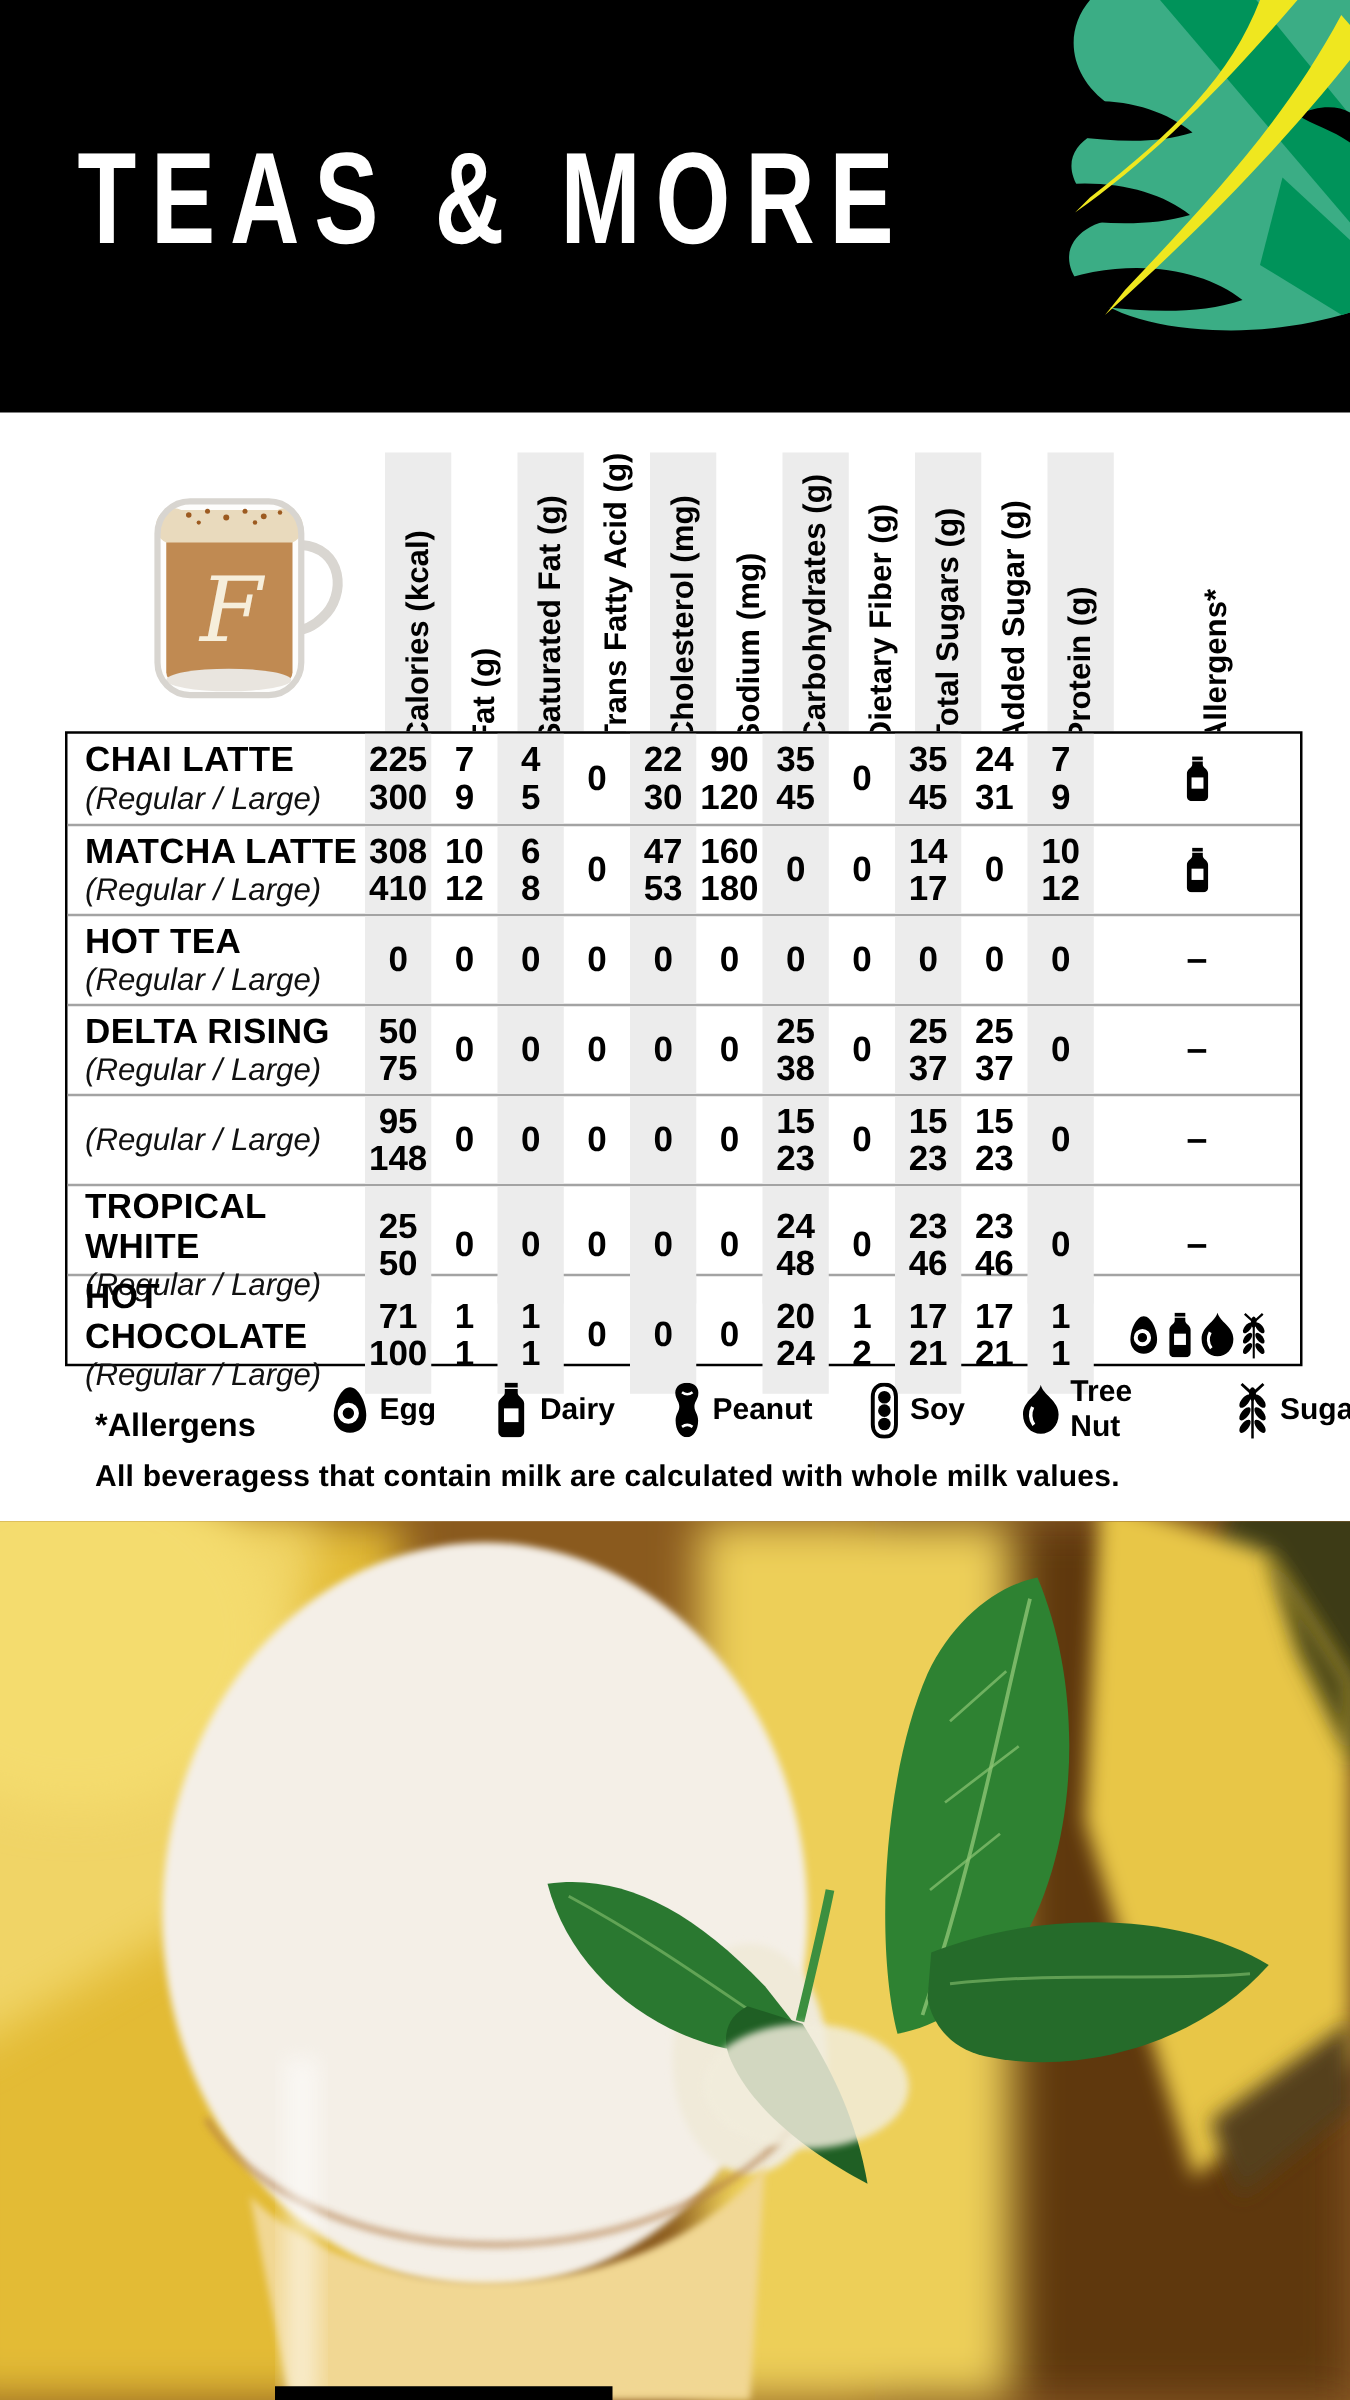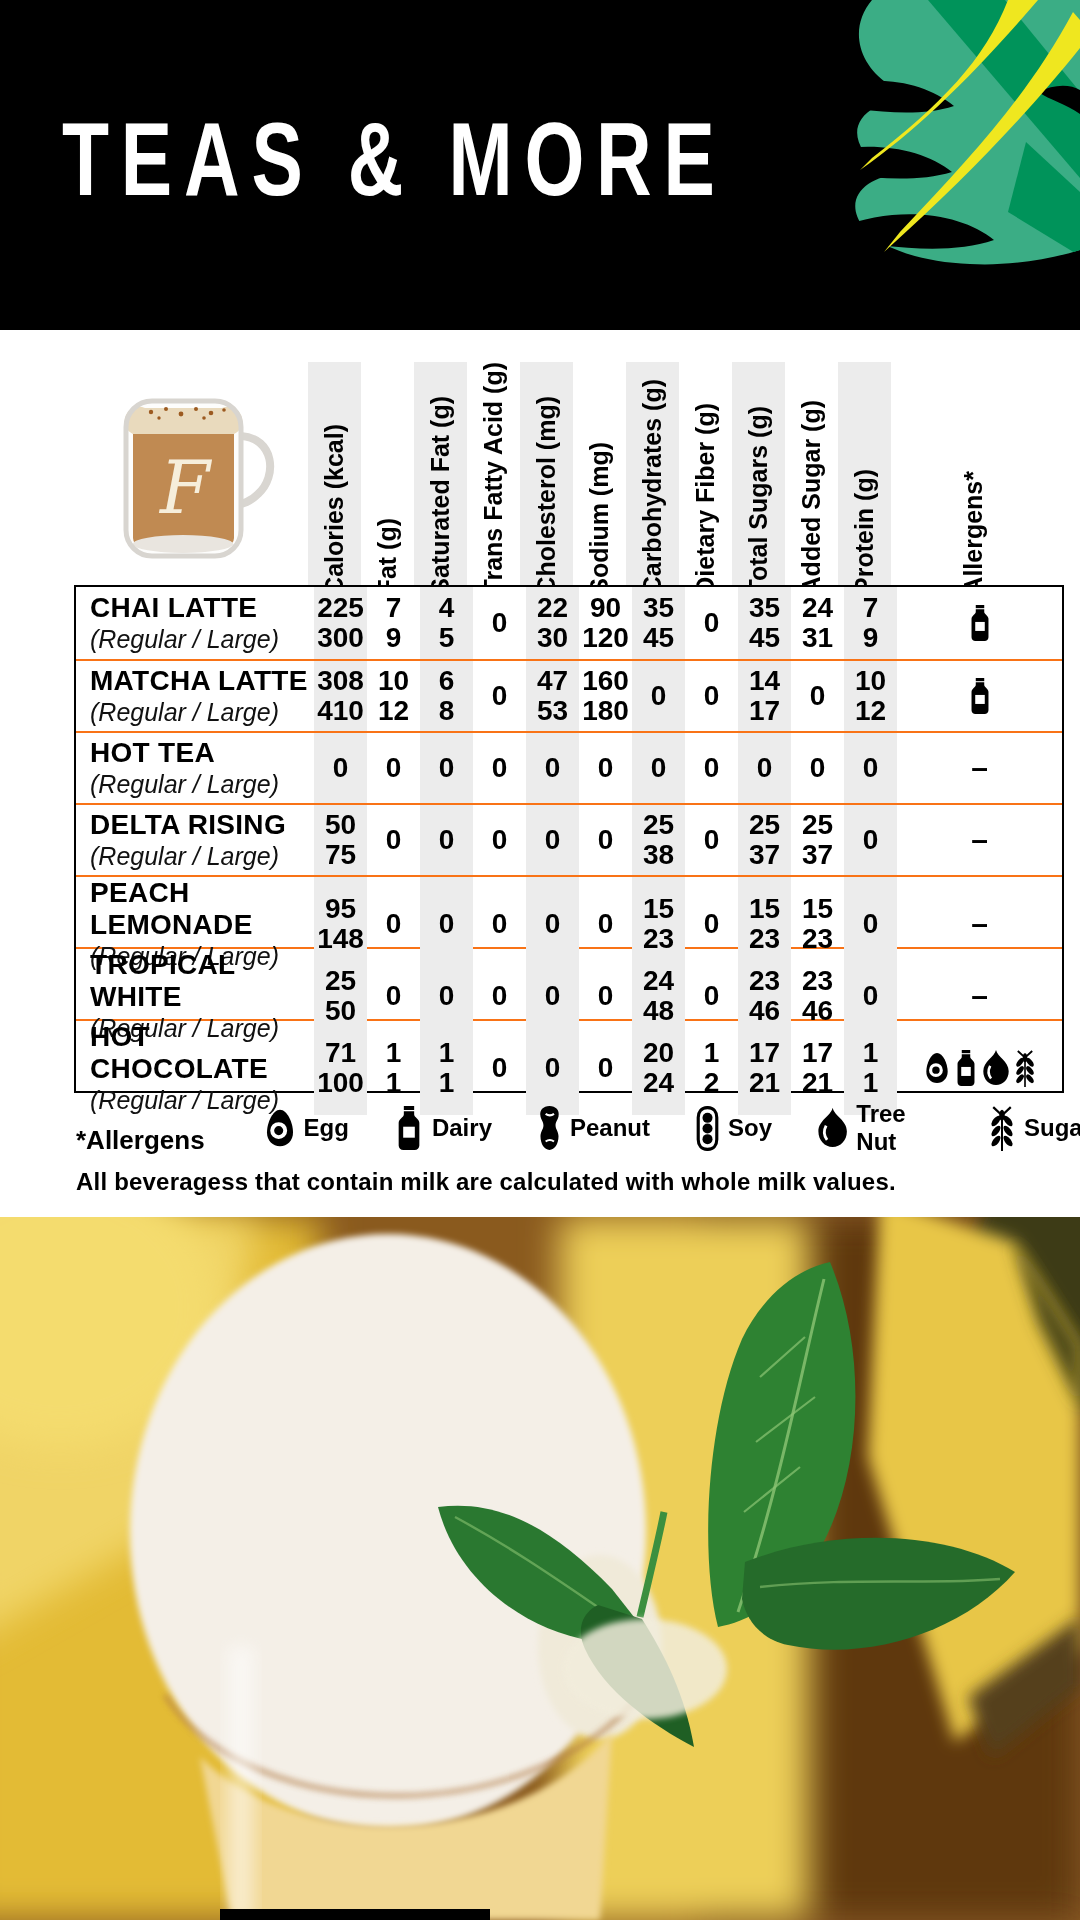--- a/index.html
+++ b/index.html
@@ -14,22 +14,22 @@
 
   
   .t-head{position:absolute;left:68px;top:362px;width:990px;height:223px;display:grid;
           grid-template-columns:238px repeat(11,53px) minmax(0,1fr);box-sizing:border-box;padding:0 2px;}
   .hcell{display:flex;align-items:flex-end;justify-content:center;padding-bottom:10px;box-sizing:border-box;}
   .t-head .hcell:nth-child(even){background:#ECECEC;}
   .vlabel{writing-mode:vertical-rl;transform:rotate(180deg);white-space:nowrap;font-weight:700;
           font-size:25px;line-height:1;}
   .mug{position:absolute;left:106px;top:376px;}
 
-  .t-body{position:absolute;left:74px;top:585px;width:990px;box-sizing:border-box;border:2px solid #000;background:#fff;}
-  .trow{display:grid;grid-template-columns:238px repeat(11,53px) minmax(0,1fr);height:70px;border-top:2px solid #f97316;}
+  .t-body{position:absolute;left:52px;top:585px;width:990px;box-sizing:border-box;border:2px solid #000;background:#fff;}
+  .trow{display:grid;grid-template-columns:238px repeat(11,53px) minmax(0,1fr);height:70px;border-top:2px solid #a3a3a3;}
   .trow:first-child{height:72px;border-top:none;}
   .cell{box-sizing:border-box;}
   .trow .cell:nth-child(even){background:#ECECEC;}
   .namecell{display:flex;flex-direction:column;justify-content:center;padding-left:14px;}
   .rowname{font-weight:700;font-size:28px;letter-spacing:.3px;}
   .rowsize{font-style:italic;font-size:25px;margin-top:1px;color:#111;}
   .vcell{display:flex;flex-direction:column;justify-content:center;align-items:center;
          font-weight:700;font-size:28px;line-height:1.08;}
   .acell{display:flex;align-items:center;justify-content:center;gap:4px;}
   .dash{font-weight:700;font-size:30px;}
@@ -376,21 +376,20 @@
         </div>
         <div class="cell vcell">
           <div class="vline">0</div>
         </div>
         <div class="cell acell">
           <div class="dash">–</div>
         </div>
       </div>
       <div class="trow">
         <div class="cell namecell">
-          <div class="rowname">PEACH LEMONADE</div>
           <div class="rowsize">(Regular / Large)</div>
         </div>
         <div class="cell vcell">
           <div class="vline">95</div>
           <div class="vline">148</div>
         </div>
         <div class="cell vcell">
           <div class="vline">0</div>
         </div>
         <div class="cell vcell">

